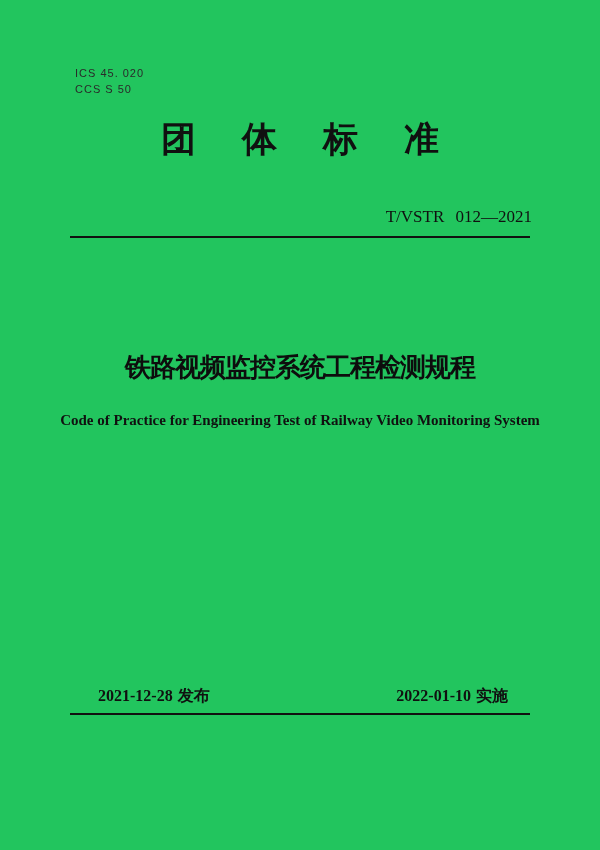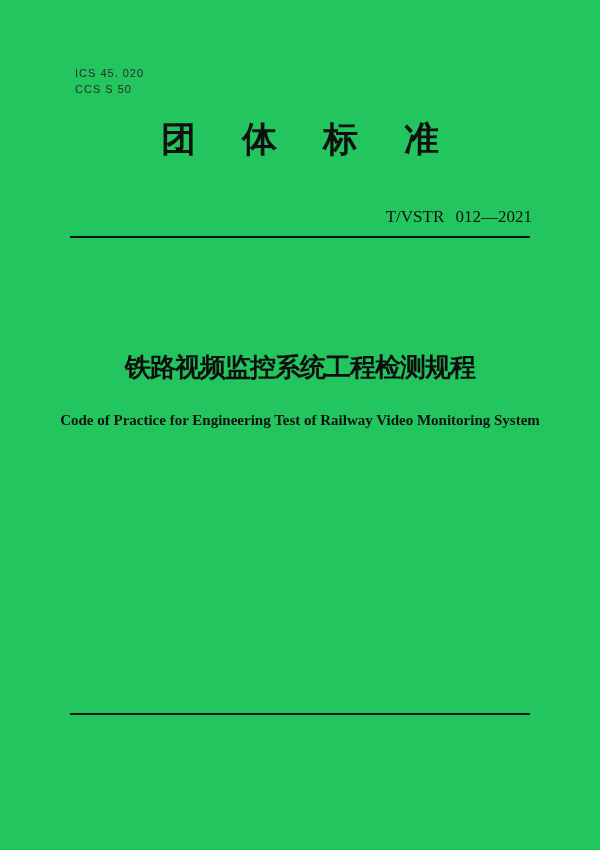--- a/index.html
+++ b/index.html
@@ -141,17 +141,25 @@
   </div>
 
   <div class="standard-number">T/VSTR 012—2021</div>
 
   <div class="rule rule-top"></div>
 
   <div class="title-zh">铁路视频监控系统工程检测规程</div>
 
   <div class="title-en">Code of Practice for Engineering Test of Railway Video Monitoring System</div>
 
+  <div class="dates-row">
+    <div>
+      <span class="date-num">2021-12-28</span><span class="date-label">发布</span>
+    </div>
+    <div>
+      <span class="date-num">2022-01-10</span><span class="date-label">实施</span>
+    </div>
+  </div>
 
   <div class="rule rule-bottom"></div>
 
 
 </div>
 
 </body></html>

